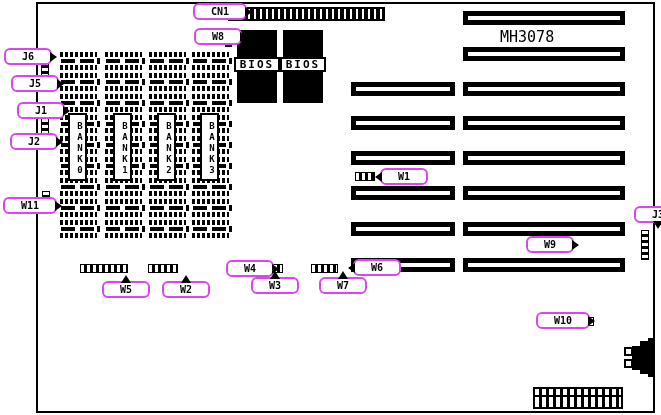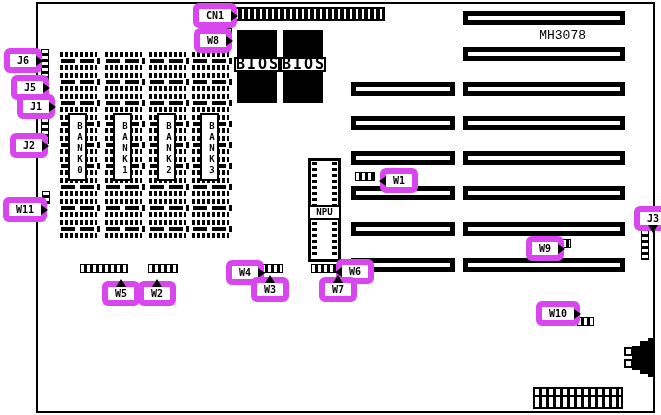--- a/index.html
+++ b/index.html
@@ -3,22 +3,22 @@
 <meta charset="utf-8">
 <style>
   * { margin:0; padding:0; box-sizing:border-box; }
   html,body { width:661px; height:415px; background:#fff; overflow:hidden;
               font-family:"DejaVu Sans Mono","Liberation Mono",monospace; }
   #diagram { position:relative; width:661px; height:415px; background:#fff; }
 
   .board { position:absolute; left:36px; top:2px; width:619px; height:411px; border:2px solid #000; }
 
   
-  .lbl { position:absolute; background:#fff; border:6px solid #d946ef; border-radius:6px;
-         padding:0 7px; font-size:10px; font-weight:bold; line-height:13px; z-index:6; white-space:nowrap; }
+  .lbl { position:absolute; background:#fff; border:2px solid #d946ef; border-radius:6px;
+         padding:0 16px; font-size:10px; font-weight:bold; line-height:13px; z-index:6; white-space:nowrap; }
   .pr::after { content:""; position:absolute; left:100%; top:2px; border:5px solid transparent; border-left:7px solid #000; }
   .pl::before{ content:""; position:absolute; right:100%; top:2px; border:5px solid transparent; border-right:7px solid #000; }
   .pu::before{ content:""; position:absolute; bottom:100%; left:50%; margin-left:-5px; border:5px solid transparent; border-bottom:8px solid #000; }
   .pd::after { content:""; position:absolute; top:100%; left:50%; margin-left:-5px; border:5px solid transparent; border-top:8px solid #000; }
 
   
   .slot { position:absolute; background:#000; height:14px; }
   .slot::after { content:""; position:absolute; left:5px; right:5px; top:5px; height:4px; background:#fff; }
 
   
@@ -39,35 +39,35 @@
       #000; }
   .chip::after { content:""; position:absolute; right:-3px; top:6px; width:3px; height:6px; background:#000; }
 
   .bank-label { position:absolute; width:19px; height:68px; border:2px solid #000; background:#fff;
                 font-size:9px; font-weight:bold; text-align:center; z-index:3;
                 writing-mode:vertical-rl; text-orientation:upright; letter-spacing:1px; padding-top:2px; }
 
   
   .bios { position:absolute; top:30px; width:40px; height:73px; background:#000; }
   .bios-band { position:absolute; left:-3px; right:-3px; top:27px; height:15px; background:#fff;
-               border:2px solid #000; font-size:15px; font-weight:bold; text-align:left;
+               border:2px solid #000; font-size:11px; font-weight:bold; text-align:center;
                line-height:11px; letter-spacing:2px; }
 
   
   .npu { position:absolute; left:308px; top:158px; width:33px; height:104px; background:#fff; border:3px solid #000; }
   .npu-pins { position:absolute; top:1px; bottom:1px; width:5px;
               background:repeating-linear-gradient(180deg,#000 0 3px,#fff 3px 6px); }
   .npu-band { position:absolute; left:-3px; right:-3px; top:44px; height:15px; border:2px solid #000;
               background:#fff; font-size:9px; font-weight:bold; text-align:center; line-height:11px; }
 
   
   .cn1-conn { position:absolute; left:228px; top:7px; width:157px; height:14px; border:2px solid #000;
               background:repeating-linear-gradient(90deg,#fff 0 2px,#000 2px 6px); }
 
-  .silk { position:absolute; left:500px; top:28px; width:86px; text-align:right; font-size:13px; color:#000;font-family:Liberation Mono, monospace; }
+  .silk { position:absolute; left:500px; top:28px; width:86px; text-align:left; font-size:15px; color:#000; }
 
   
   .kbd-p { position:absolute; background:#000; }
   .kbd-sq { position:absolute; width:9px; height:9px; background:#fff; border:2px solid #000; }
 
   
   .pwr { position:absolute; left:533px; top:387px; width:90px; height:22px; }
   .pwr-top { height:10px; border:2px solid #000;
              background:repeating-linear-gradient(90deg,#fff 0 4px,#000 4px 7px); }
   .pwr-teeth { height:12px; border:2px solid #000; border-top:0;
@@ -134,25 +134,20 @@
   <div class="bank-label" style="left:157px; top:113px">BANK2</div>
   <div class="bank-label" style="left:200px; top:113px">BANK3</div>
 
   <div class="bios" style="left:237px">
     <div class="bios-band">BIOS</div>
   </div>
   <div class="bios" style="left:283px">
     <div class="bios-band">BIOS</div>
   </div>
 
-  <div class="npu">
-    <div class="npu-pins" style="left:1px"></div>
-    <div class="npu-pins" style="right:1px"></div>
-    <div class="npu-band">NPU</div>
-  </div>
 
   <div class="slot" style="left:463px; top:11px;  width:162px"></div>
   <div class="slot" style="left:463px; top:47px;  width:162px"></div>
   <div class="slot" style="left:463px; top:82px;  width:162px"></div>
   <div class="slot" style="left:463px; top:116px; width:162px"></div>
   <div class="slot" style="left:463px; top:151px; width:162px"></div>
   <div class="slot" style="left:463px; top:186px; width:162px"></div>
   <div class="slot" style="left:463px; top:222px; width:162px"></div>
   <div class="slot" style="left:463px; top:258px; width:162px"></div>
 
@@ -186,27 +181,27 @@
 
   <div class="pwr">
     <div class="pwr-top"></div>
     <div class="pwr-teeth"></div>
   </div>
 
   <div class="lbl pr" style="left:193px; top:3px">CN1</div>
   <div class="lbl pr" style="left:194px; top:28px">W8</div>
   <div class="lbl pr" style="left:4px;  top:48px">J6</div>
   <div class="lbl pr" style="left:11px;  top:75px">J5</div>
-  <div class="lbl pr" style="left:17px;  top:94px">J1</div>
+  <div class="lbl pr" style="left:17px;  top:102px">J1</div>
   <div class="lbl pr" style="left:10px;  top:133px">J2</div>
   <div class="lbl pr" style="left:3px;   top:197px">W11</div>
   <div class="lbl pu" style="left:102px;  top:281px">W5</div>
-  <div class="lbl pu" style="left:138px; top:281px">W2</div>
+  <div class="lbl pu" style="left:162px; top:281px">W2</div>
   <div class="lbl pr" style="left:226px; top:260px">W4</div>
   <div class="lbl pu" style="left:251px; top:277px">W3</div>
-  <div class="lbl pl" style="left:336px; top:259px">W6</div>
+  <div class="lbl pl" style="left:353px; top:259px">W6</div>
   <div class="lbl pu" style="left:319px; top:277px">W7</div>
   <div class="lbl pl" style="left:380px; top:168px">W1</div>
   <div class="lbl pr" style="left:526px; top:236px">W9</div>
-  <div class="lbl pr" style="left:536px; top:301px">W10</div>
+  <div class="lbl pr" style="left:536px; top:312px">W10</div>
   <div class="lbl pd" style="left:634px; top:206px">J3</div>
 
 </div>
 
 </body></html>

